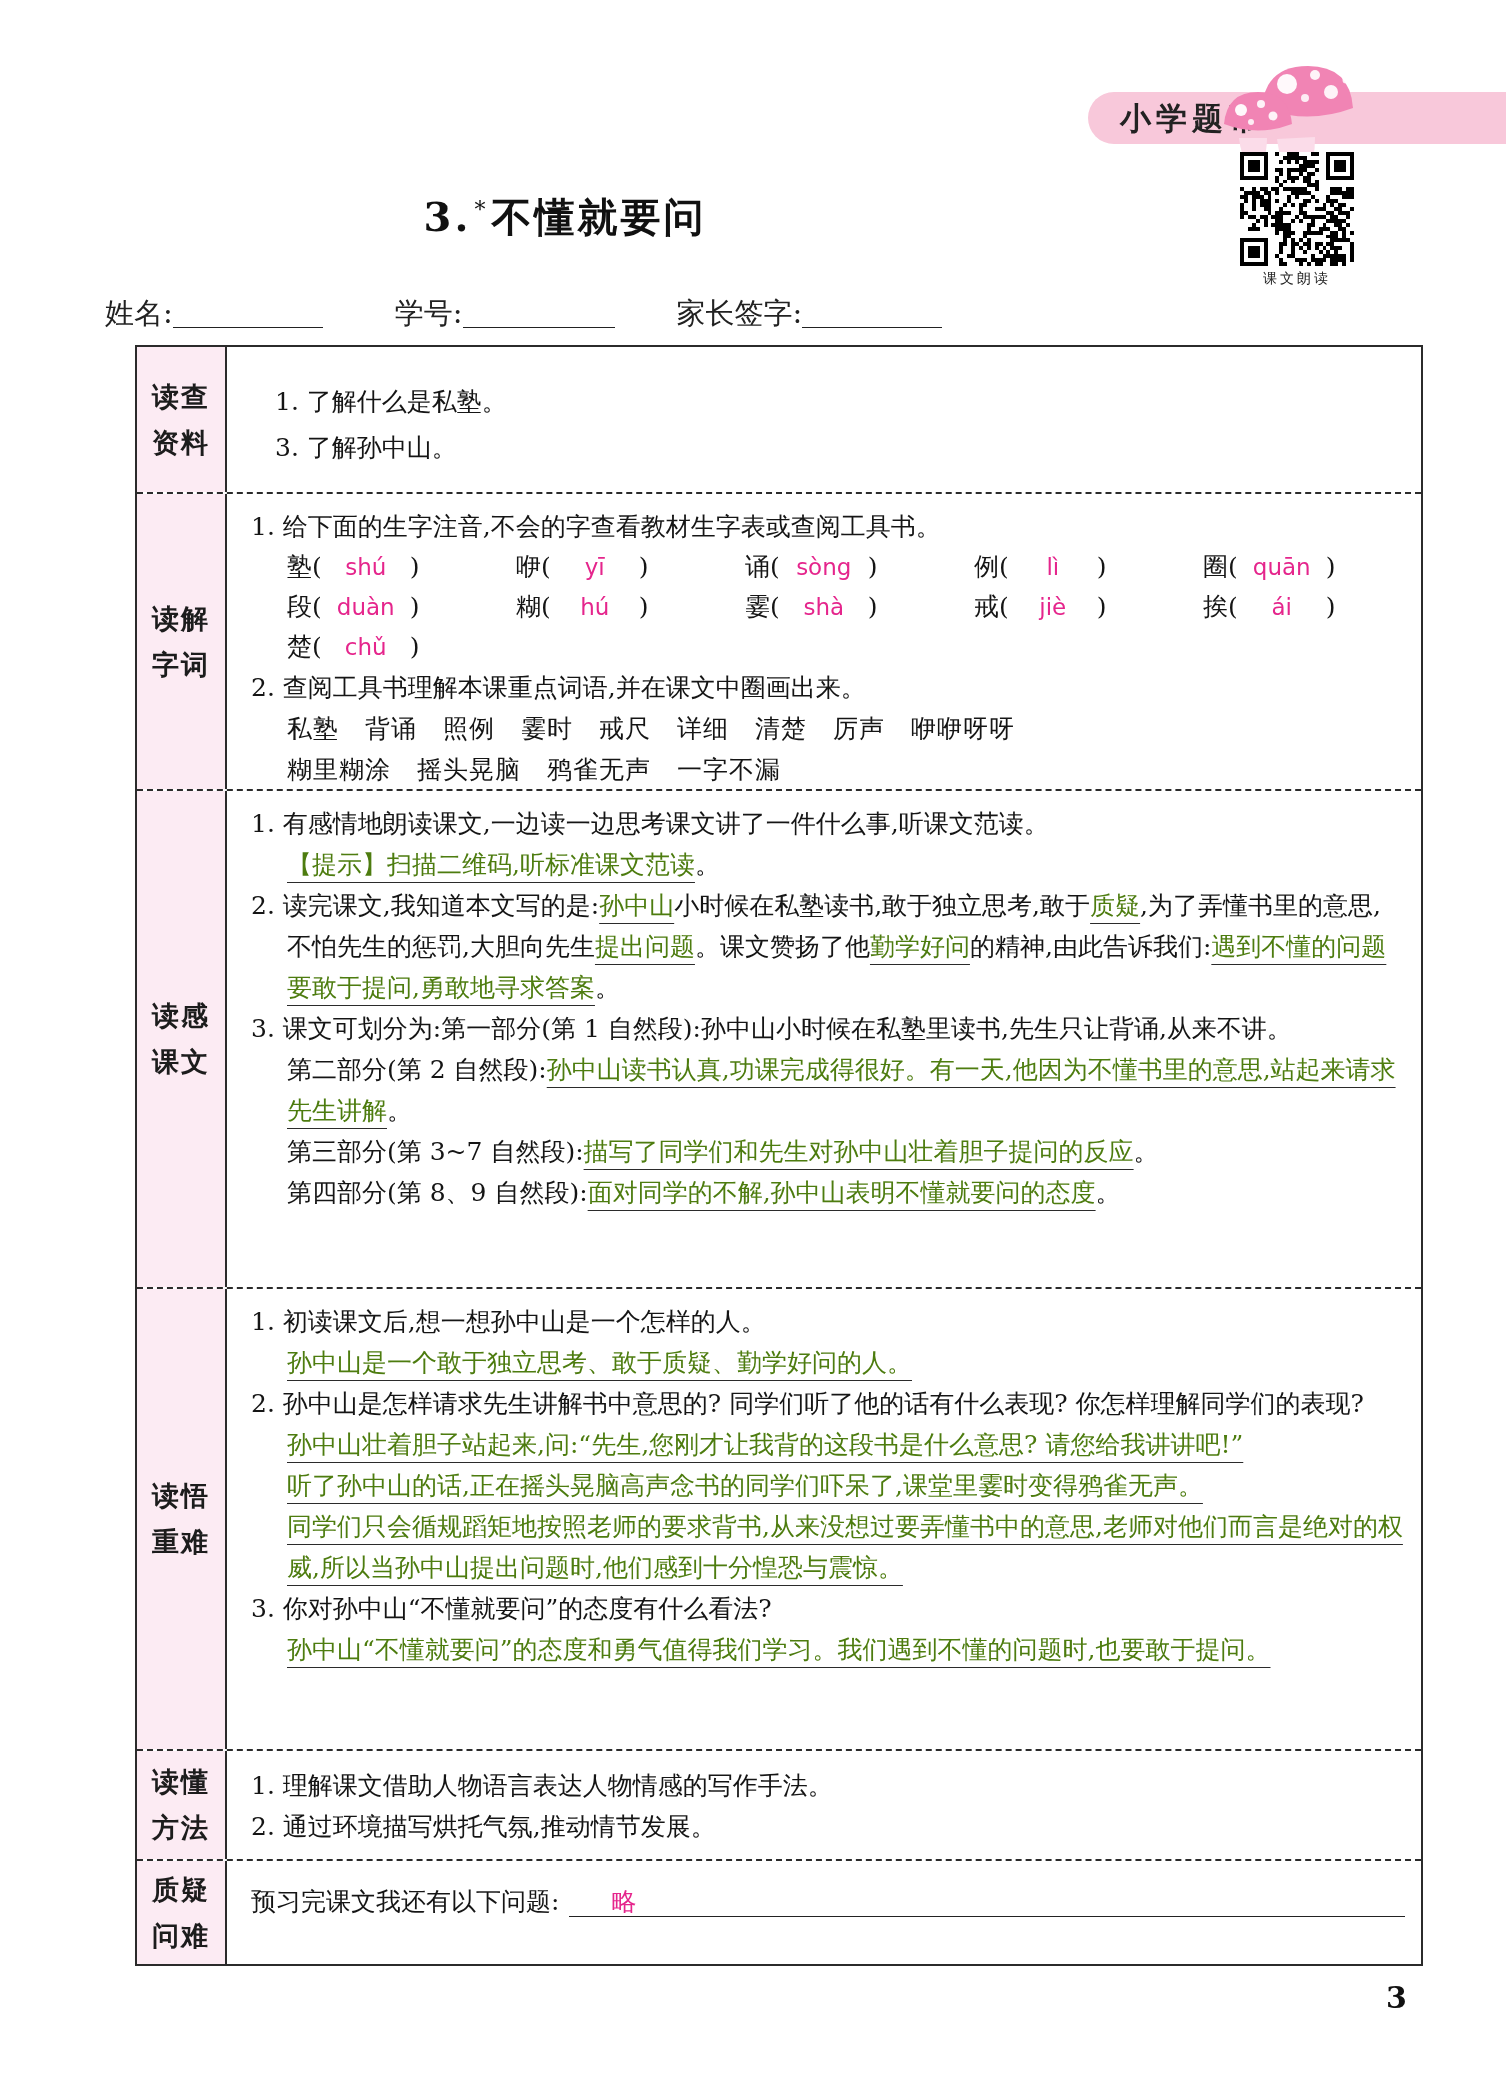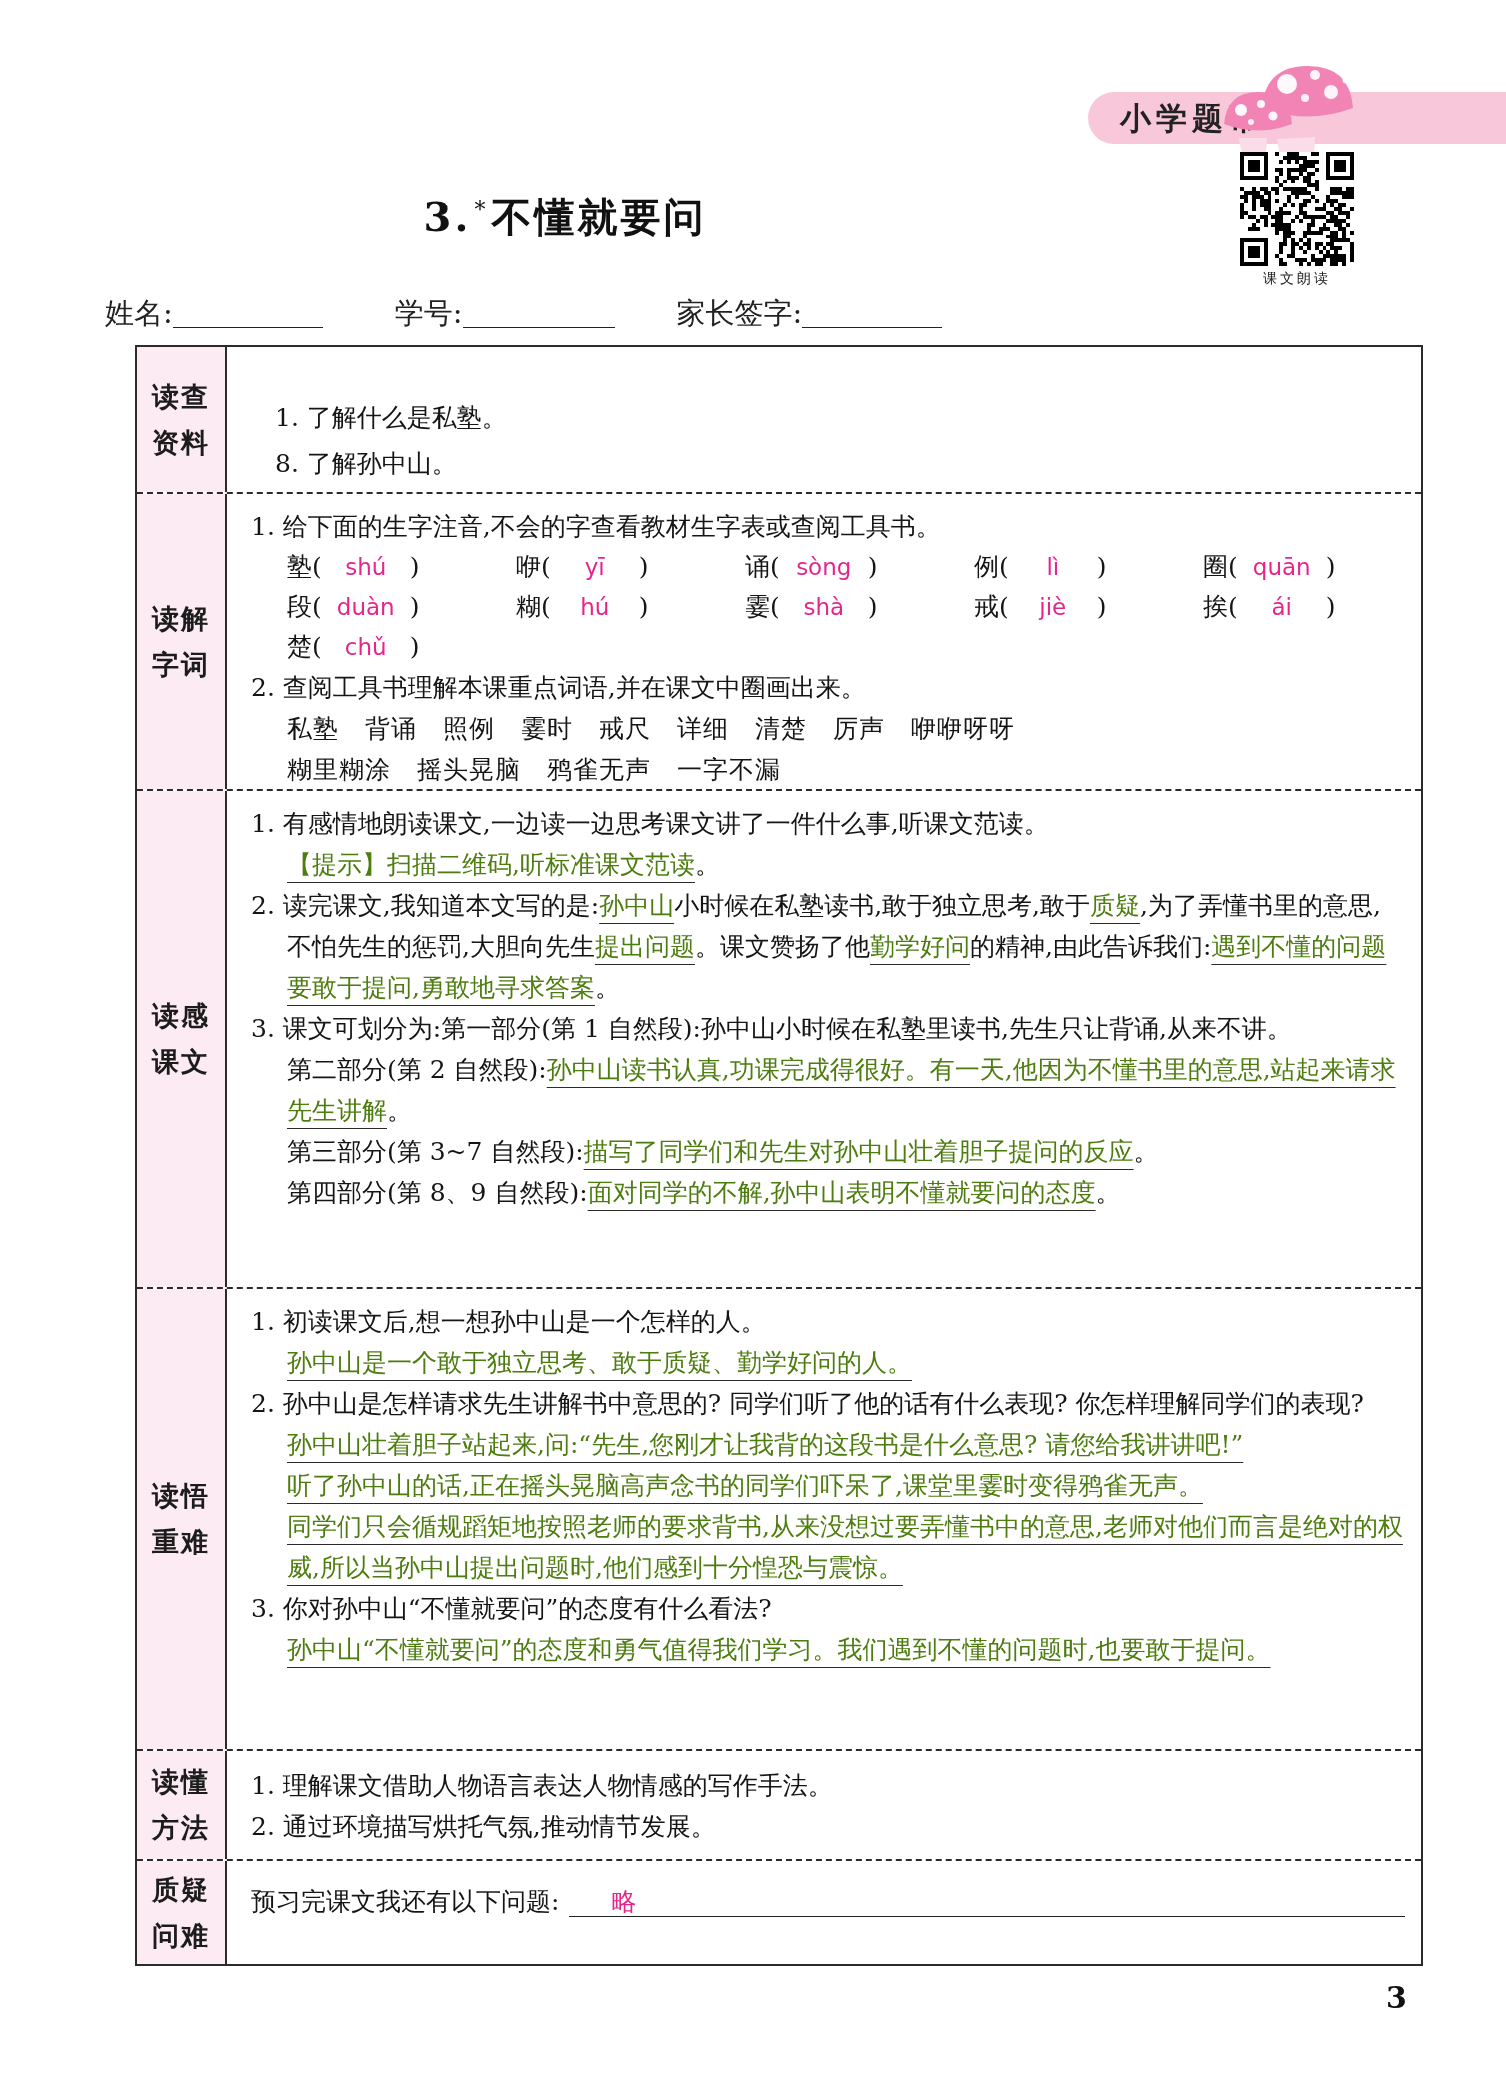--- a/index.html
+++ b/index.html
@@ -32,21 +32,21 @@
   
   .sheet{position:absolute;left:135px;top:345px;width:1288px;border:2px solid #2b2b2b;}
   .row{display:flex;}
   .row + .row{border-top:2.6px dashed #2b2b2b;}
   .r1{height:145px;gap:24px;}.r2{height:297px;}.r3{height:498px;}.r4{height:462px;}.r5{height:110px;}.r6{height:105px;}
   .side{flex:0 0 90px;background:#fcebf3;border-right:2px solid #2b2b2b;
         display:flex;flex-direction:column;justify-content:center;align-items:center;
         font-family:"DejaVu Sans","Liberation Sans",sans-serif;font-weight:700;
         font-size:27px;line-height:46px;letter-spacing:2px;color:#1c1c1c;}
   .cell{flex:1;padding:12px 16px 0 24px;font-size:25px;line-height:41px;overflow:hidden;}
-  .r1 .cell{padding-top:20px;line-height:46px;margin-top:28px;}
+  .r1 .cell{padding-top:32px;line-height:46px;}
   .r5 .cell{padding-top:14px;}
   .hang{padding-left:36px;text-indent:-36px;}
   .ind{margin-left:36px;}
   .ans{color:#4d7c0f;text-decoration:underline;text-decoration-color:#2b2b2b;
        text-decoration-thickness:1.3px;text-underline-offset:9px;}
   .pink{color:#e5258c;}
 
   
   .pyrow{margin-left:36px;line-height:40px;}
   .pcell{display:inline-block;width:229px;}
@@ -414,21 +414,21 @@
 
   <div class="sheet">
 
     <div class="row r1">
       <div class="side">
         <div>读查</div>
         <div>资料</div>
       </div>
       <div class="cell">
         <div class="hang">1. 了解什么是私塾。</div>
-        <div class="hang">8. 了解孙中山。</div>
+        <div class="hang">3. 了解孙中山。</div>
       </div>
     </div>
 
     <div class="row r2">
       <div class="side">
         <div>读解</div>
         <div>字词</div>
       </div>
       <div class="cell">
         <div class="hang">1. 给下面的生字注音,不会的字查看教材生字表或查阅工具书。</div>

